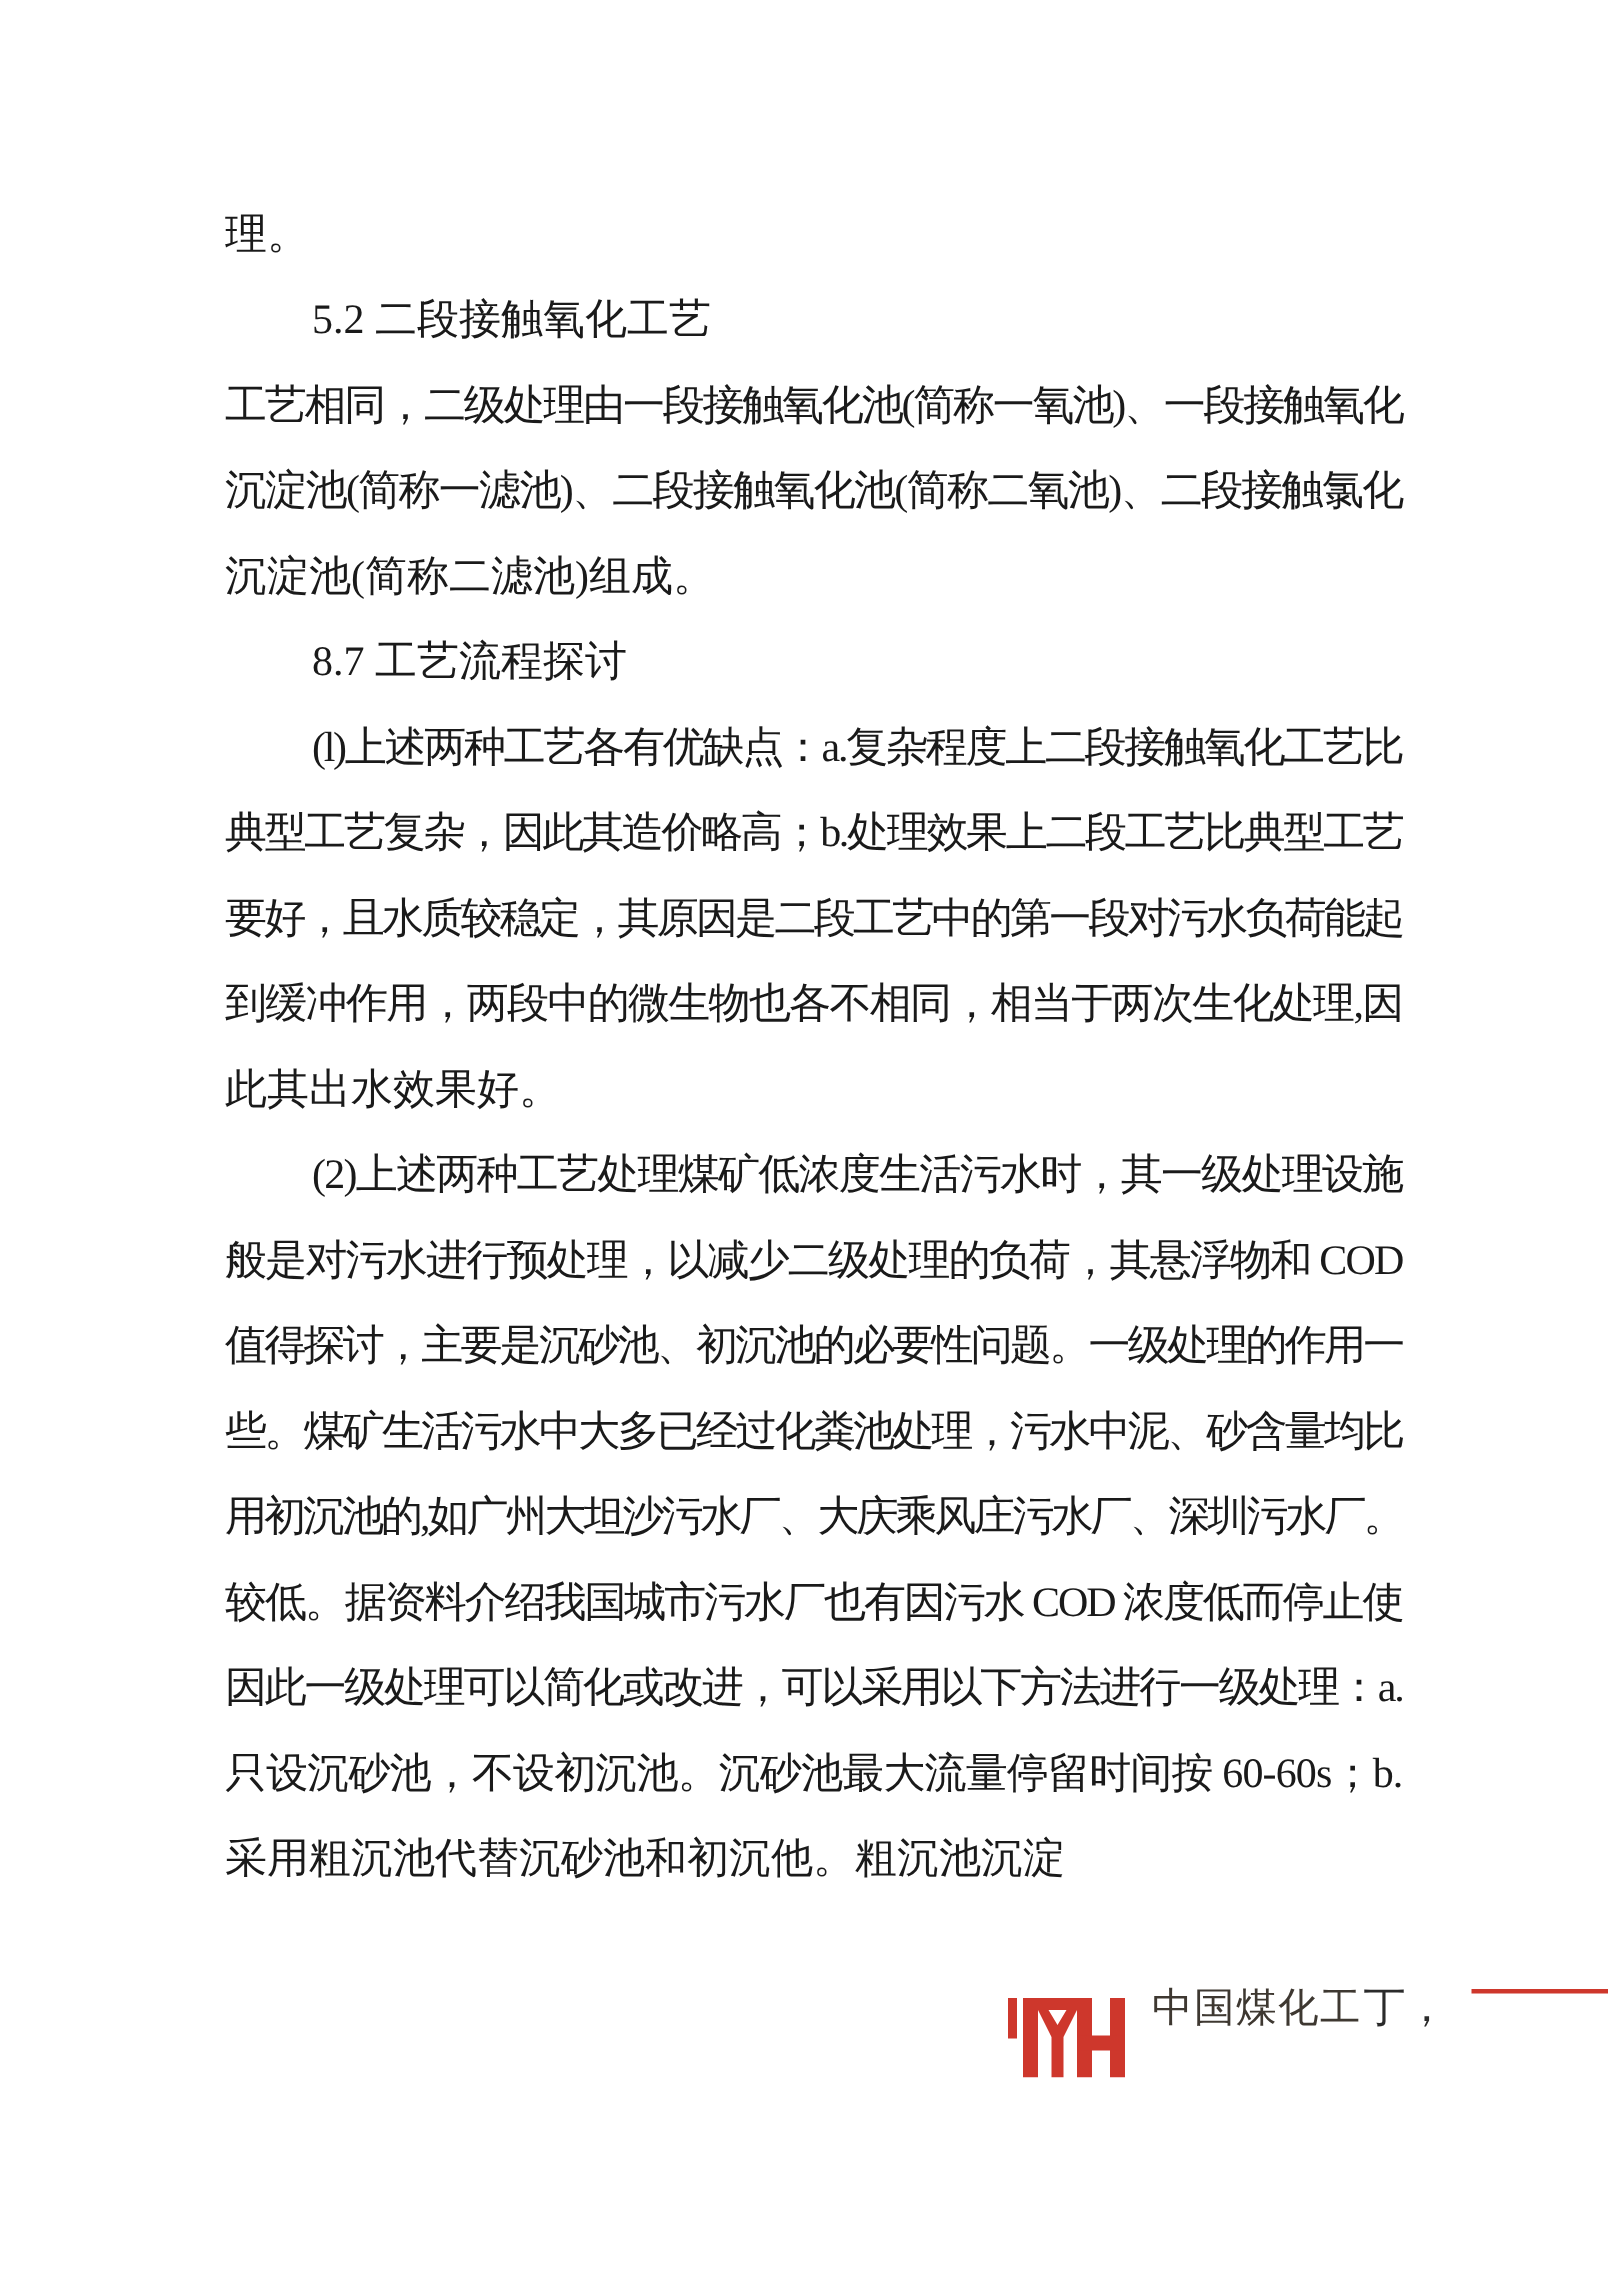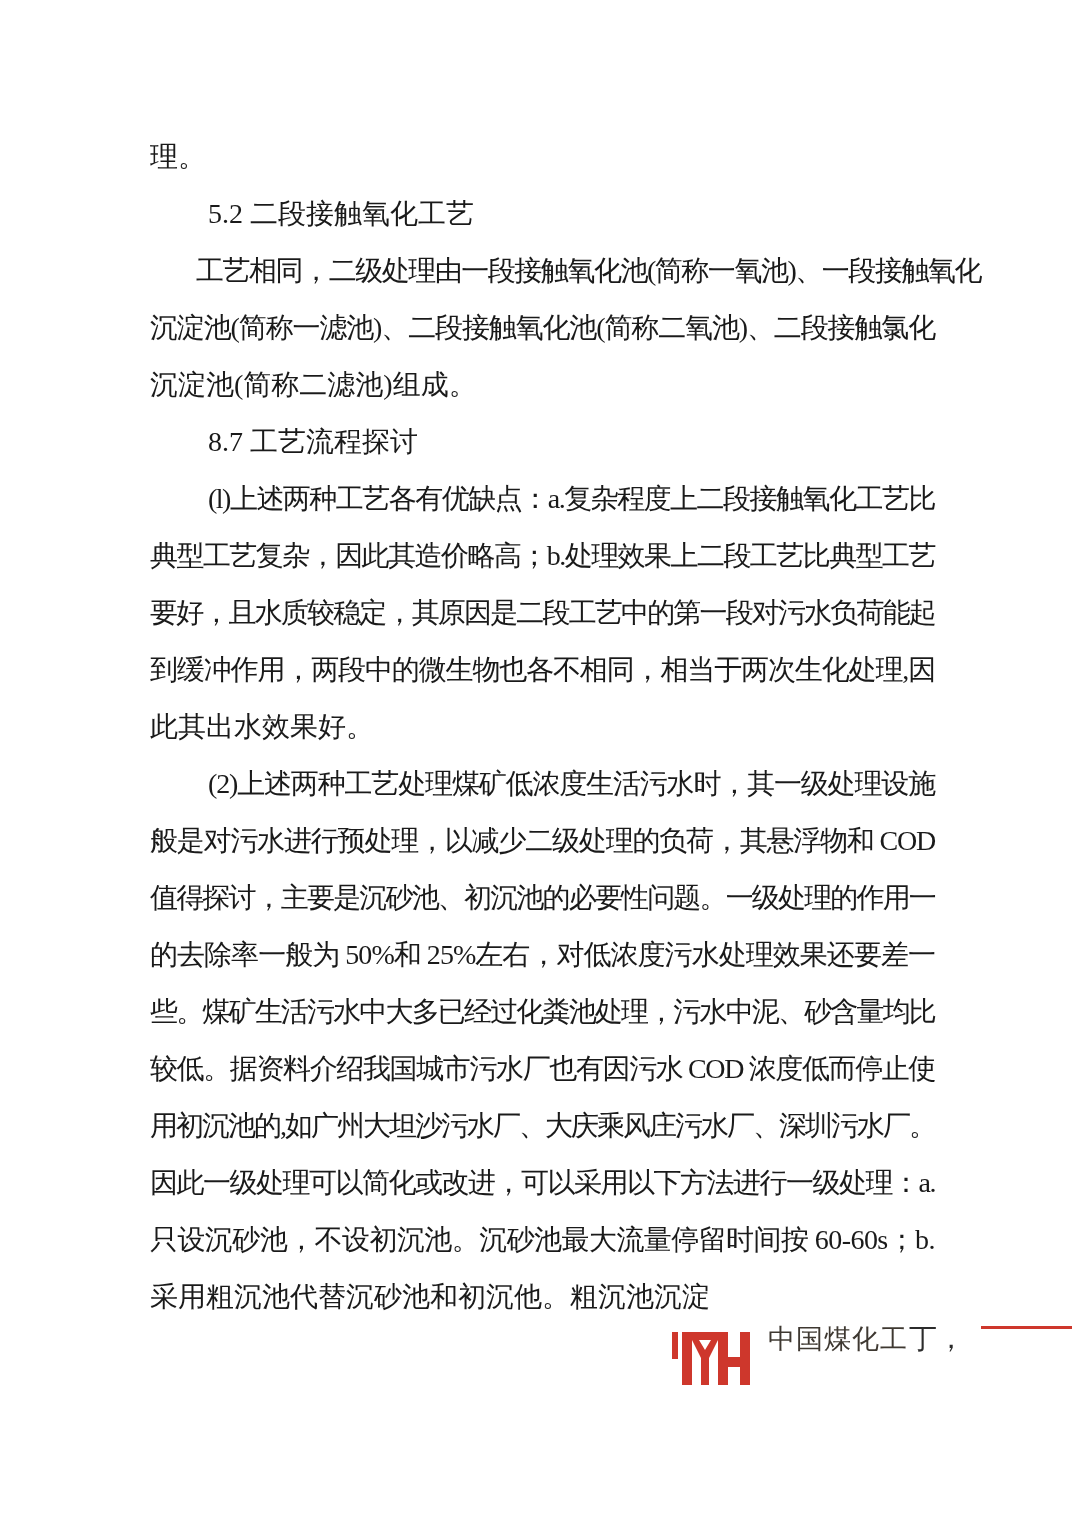--- a/index.html
+++ b/index.html
@@ -74,36 +74,35 @@
   }
 </style>
 </head>
 <body>
 
 <div class="page">
 
   <div id="doc">
       <div class="line"><span class="ltxt">理。</span></div>
       <div class="line indent"><span class="ltxt">5.2 二段接触氧化工艺</span></div>
-      <div class="line"><span class="ltxt" style="letter-spacing: -1.473px; margin-left: 46px;">工艺相同，二级处理由一段接触氧化池(简称一氧池)、一段接触氧化</span></div>
+      <div class="line"><span class="ltxt" style="letter-spacing: -1.473px;">工艺相同，二级处理由一段接触氧化池(简称一氧池)、一段接触氧化</span></div>
       <div class="line"><span class="ltxt" style="letter-spacing: -1.134px;">沉淀池(简称一滤池)、二段接触氧化池(简称二氧池)、二段接触氯化</span></div>
       <div class="line"><span class="ltxt">沉淀池(简称二滤池)组成。</span></div>
       <div class="line indent"><span class="ltxt">8.7 工艺流程探讨</span></div>
       <div class="line indent"><span class="ltxt" style="letter-spacing: -1.512px;">(l)上述两种工艺各有优缺点：a.复杂程度上二段接触氧化工艺比</span></div>
       <div class="line"><span class="ltxt" style="letter-spacing: -1.548px;">典型工艺复杂，因此其造价略高；b.处理效果上二段工艺比典型工艺</span></div>
       <div class="line"><span class="ltxt" style="letter-spacing: -1.833px;">要好，且水质较稳定，其原因是二段工艺中的第一段对污水负荷能起</span></div>
       <div class="line"><span class="ltxt" style="letter-spacing: -1.133px;">到缓冲作用，两段中的微生物也各不相同，相当于两次生化处理,因</span></div>
       <div class="line"><span class="ltxt">此其出水效果好。</span></div>
       <div class="line indent"><span class="ltxt" style="letter-spacing: -1.161px;">(2)上述两种工艺处理煤矿低浓度生活污水时，其一级处理设施</span></div>
       <div class="line"><span class="ltxt" style="letter-spacing: -1.198px;">般是对污水进行预处理，以减少二级处理的负荷，其悬浮物和 COD</span></div>
       <div class="line"><span class="ltxt" style="letter-spacing: -1.833px;">值得探讨，主要是沉砂池、初沉池的必要性问题。一级处理的作用一</span></div>
-      <div class="line"><span class="ltxt" style="letter-spacing: -0.959px;">的去除率一般为 50%和 25%左右，对低浓度污水处理效果还要差一</span></div>
       <div class="line"><span class="ltxt" style="letter-spacing: -1.833px;">些。煤矿生活污水中大多已经过化粪池处理，污水中泥、砂含量均比</span></div>
+      <div class="line"><span class="ltxt" style="letter-spacing: -2px;">用初沉池的,如广州大坦沙污水厂、大庆乘风庄污水厂、深圳污水厂。</span></div>
       <div class="line"><span class="ltxt" style="letter-spacing: -1.379px;">较低。据资料介绍我国城市污水厂也有因污水 COD 浓度低而停止使</span></div>
-      <div class="line"><span class="ltxt" style="letter-spacing: -2px;">用初沉池的,如广州大坦沙污水厂、大庆乘风庄污水厂、深圳污水厂。</span></div>
       <div class="line"><span class="ltxt" style="letter-spacing: -1.498px;">因此一级处理可以简化或改进，可以采用以下方法进行一级处理：a.</span></div>
       <div class="line"><span class="ltxt" style="letter-spacing: -0.566px;">只设沉砂池，不设初沉池。沉砂池最大流量停留时间按 60-60s；b.</span></div>
       <div class="line"><span class="ltxt">采用粗沉池代替沉砂池和初沉他。粗沉池沉淀</span></div>
     </div>
 
   <div class="logo">
     <svg class="logo-icon" width="78" height="53" viewBox="0 0 78 53" xmlns="http://www.w3.org/2000/svg">
       <rect x="0" y="0" width="6" height="27" fill="#ce372c"></rect>
       <rect x="10" y="0" width="10" height="53" fill="#ce372c"></rect>
       <rect x="10" y="0" width="36" height="8" fill="#ce372c"></rect>

